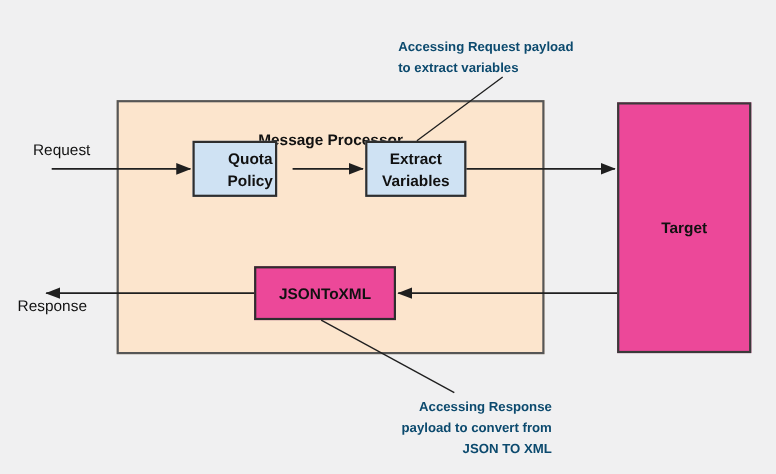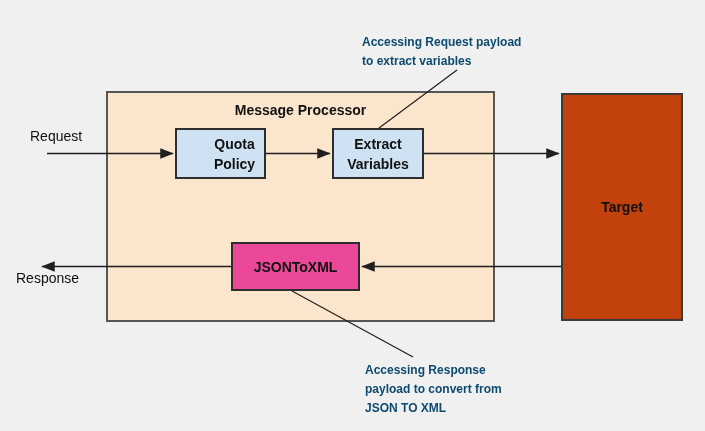--- a/index.html
+++ b/index.html
@@ -15,40 +15,40 @@
   .box {
     position: absolute;
     box-sizing: border-box;
     border: 2px solid #333;
   }
 
   #mp-box { left: 106px; top: 91px; width: 389px; height: 231px; }
 
   #mp-title {
     position: absolute;
-    left: 106px; top: 102px; width: 389px;
+    left: 106px; top: 119px; width: 389px;
     text-align: center;
     font-weight: 700;
     font-size: 14px;
     color: #111;
   }
 
   .policy-box {
     display: flex;
     align-items: center;
     justify-content: center;
     text-align: center;
     font-weight: 700;
     font-size: 14px;
     line-height: 20px;
     color: #111;
     white-space: pre-line;
   }
 
-  #quota-box   { left: 175px; top: 128px; width: 91px;  height: 51px; padding-left: 28px; }
+  #quota-box   { left: 175px; top: 128px; width: 77px;  height: 51px; padding-left: 28px; }
   #extract-box { left: 332px; top: 128px; width: 92px;  height: 51px; }
   #json-box    { left: 231px; top: 242px; width: 129px; height: 49px; }
   #target-box  { left: 561px; top: 93px;  width: 122px; height: 228px; }
 
   .flow-label {
     position: absolute;
     font-weight: 400;
     font-size: 14px;
     color: #111;
   }
@@ -57,21 +57,21 @@
 
   .annotation {
     position: absolute;
     font-size: 12px;
     line-height: 19px;
     color: #0c4a6e;
     white-space: pre-line;
     font-weight: bold;
   }
   #annotation-top    { left: 362px; top: 33px; }
-  #annotation-bottom { left: 365px; top: 361px; }
+  #annotation-bottom { left: 365px; top: 361px; text-align: right; }
 
   #connector-layer {
     position: absolute;
     left: 0; top: 0;
     width: 705px;
     height: 431px;
     pointer-events: none;
   }
   .connector { fill: none; stroke-width: 1.5px; }
   .leader    { fill: none; stroke-width: 1.2px; }
@@ -85,21 +85,21 @@
   <div id="mp-title">Message Processor</div>
 
   <div id="quota-box" class="box policy-box" style="background-color: rgb(207, 226, 243); border-color: rgb(46, 46, 46);">Quota
 Policy</div>
 
   <div id="extract-box" class="box policy-box" style="background-color: rgb(207, 226, 243); border-color: rgb(46, 46, 46);">Extract
 Variables</div>
 
   <div id="json-box" class="box policy-box" style="background-color: #ec4899; border-color: rgb(46, 46, 46);">JSONToXML</div>
 
-  <div id="target-box" class="box policy-box" style="background-color: #c2410c; border-color: rgb(58, 58, 58);">Target</div>
+  <div id="target-box" class="box policy-box" style="background-color: #ec4899; border-color: rgb(58, 58, 58);">Target</div>
 
   <svg id="connector-layer">
     <defs>
       <marker id="arrowhead" markerWidth="9" markerHeight="8" refX="8.5" refY="3.5" orient="auto">
         <path d="M0,0 L9,3.5 L0,7 Z" fill="#1f1f1f"></path>
       </marker>
     </defs>
     <line class="connector" x1="47" y1="153.5" x2="173" y2="153.5" marker-end="url(#arrowhead)" style="stroke: rgb(31, 31, 31);"></line>
     <line class="connector" x1="266" y1="153.5" x2="330" y2="153.5" marker-end="url(#arrowhead)" style="stroke: rgb(31, 31, 31);"></line>
     <line class="connector" x1="424" y1="153.5" x2="559" y2="153.5" marker-end="url(#arrowhead)" style="stroke: rgb(31, 31, 31);"></line>

